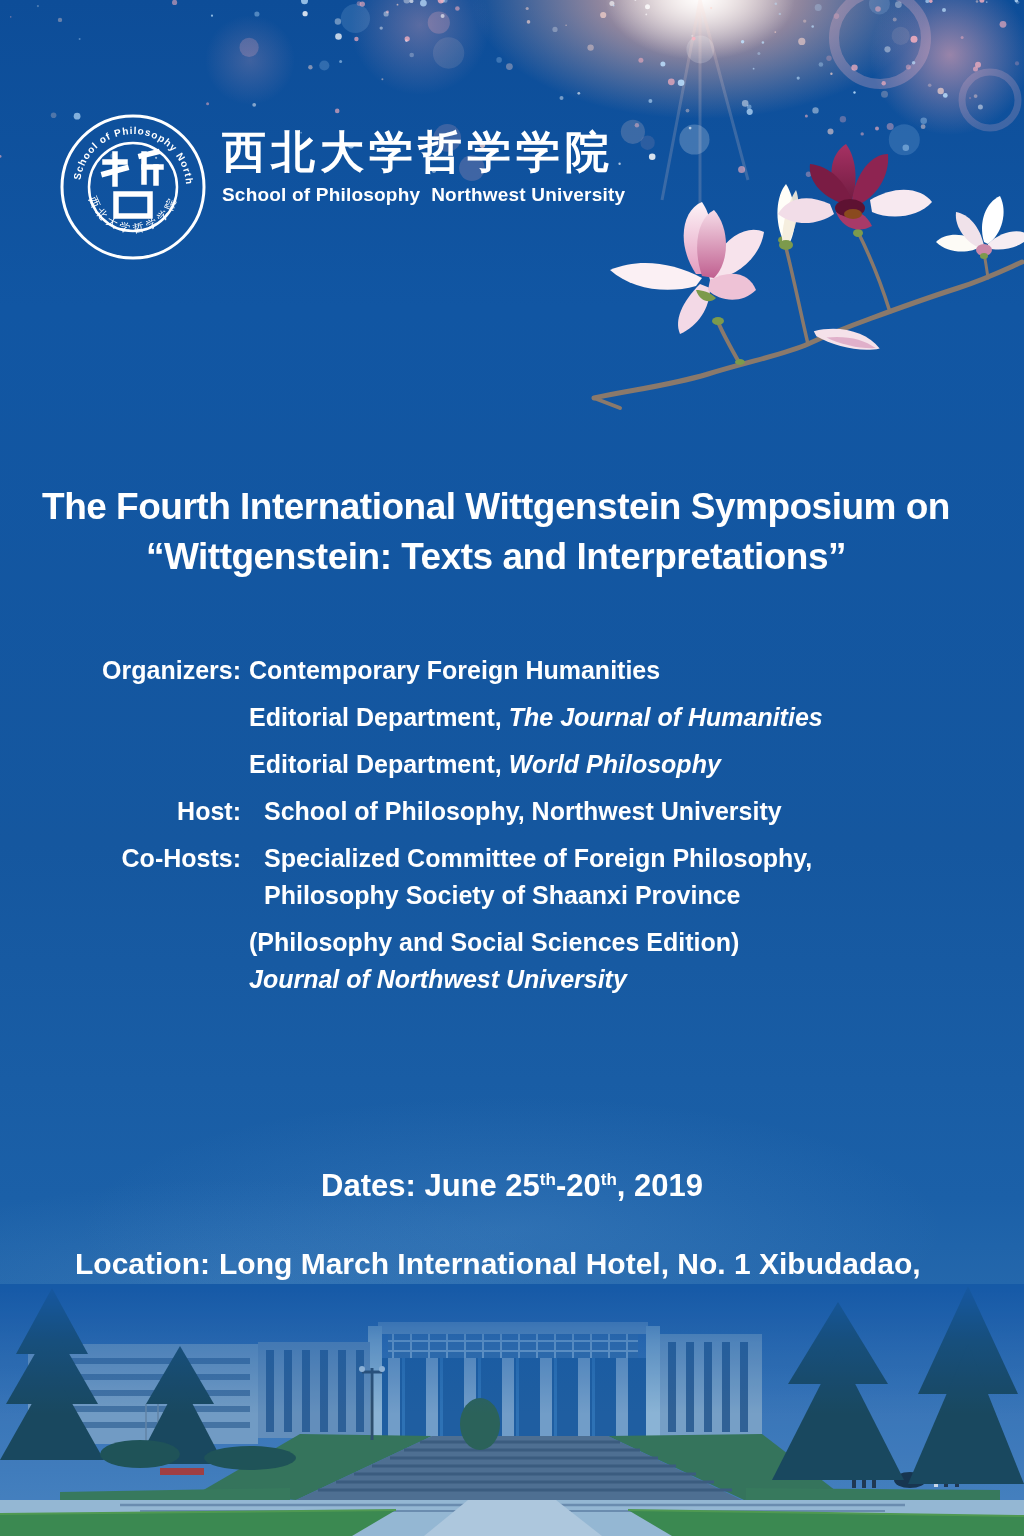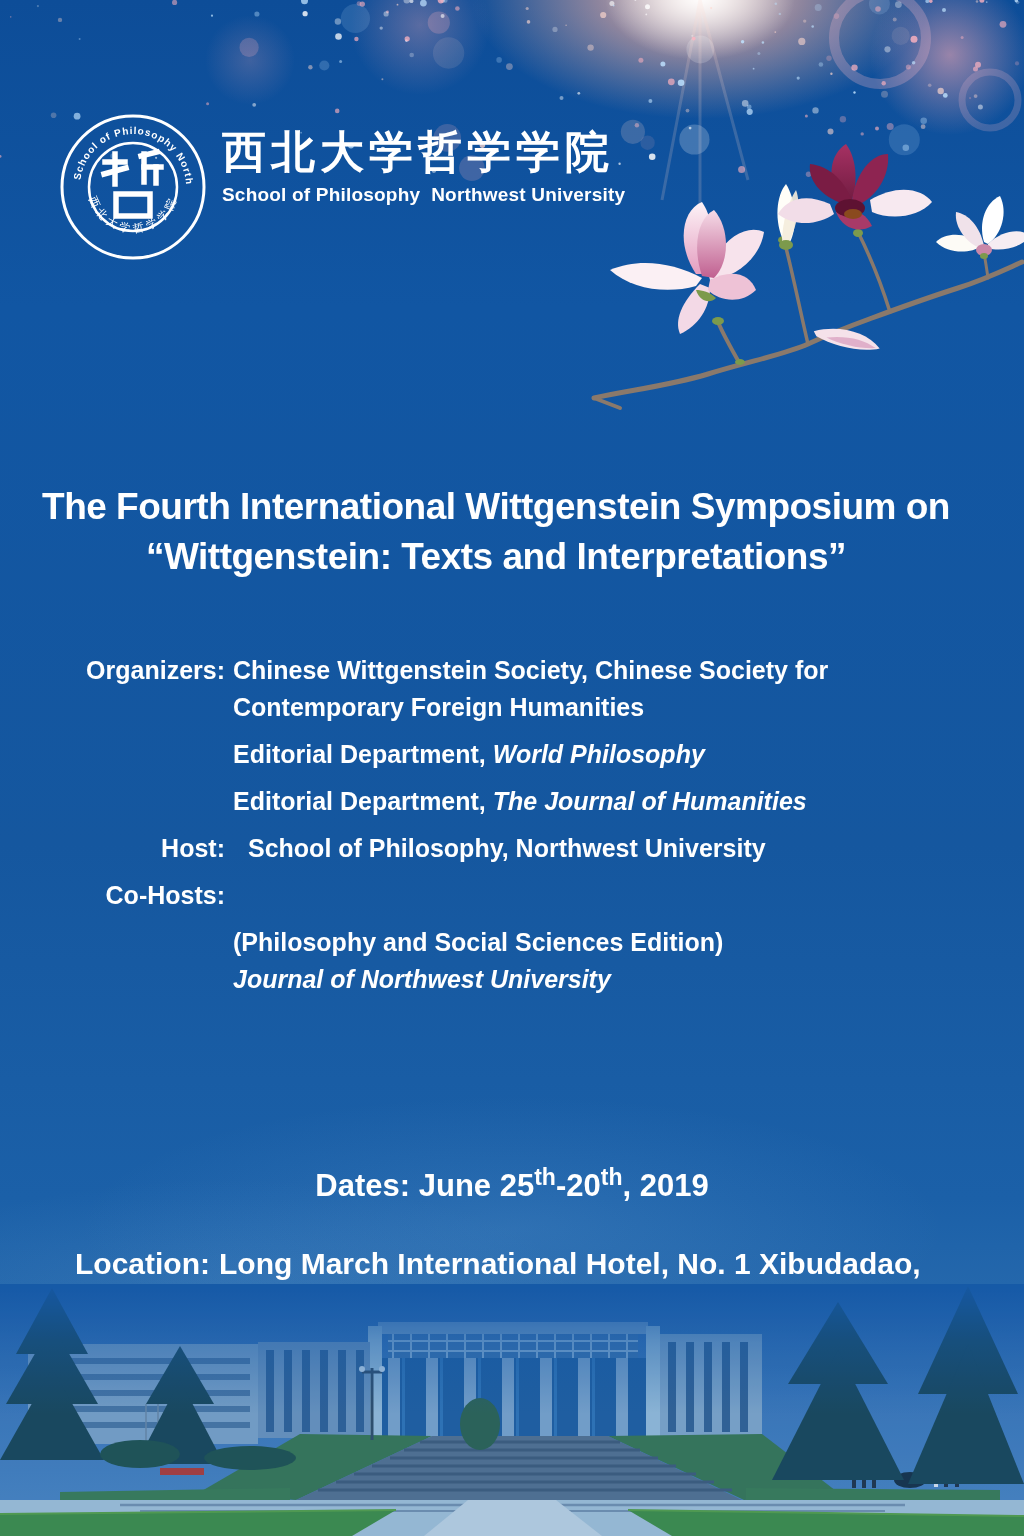--- a/index.html
+++ b/index.html
@@ -16,28 +16,28 @@
   }
   .fx{position:absolute;top:0;left:0;width:1024px;height:215px;}
   .logo{position:absolute;top:112px;left:58px;display:flex;align-items:flex-start;}
   .seal{width:150px;height:150px;}
   .logo-text{margin-left:14px;padding-top:16px;}
   .cn{font-size:44px;font-weight:bold;letter-spacing:5px;line-height:1.1;white-space:nowrap;}
   .en{font-size:19px;font-weight:bold;margin-top:8px;white-space:pre;letter-spacing:.2px;}
   .flowers{position:absolute;top:140px;left:590px;width:434px;height:272px;}
   .title{position:absolute;top:482px;left:0;width:992px;margin:0;text-align:center;
     font-size:37px;line-height:50px;font-weight:bold;letter-spacing:-.5px;}
-  .info{position:absolute;top:652px;left:0;width:1004px;}
+  .info{position:absolute;top:652px;left:16px;width:1004px;}
   .irow{display:grid;grid-template-columns:225px 1fr;column-gap:8px;
     font-size:25px;line-height:37px;font-weight:bold;margin-bottom:10px;}
   .irow .lbl{text-align:right;}
   .mt6{gap:23px;}
   .dates{position:absolute;top:1168px;left:0;width:1024px;text-align:center;
     font-size:31px;font-weight:bold;}
-  .dates sup{font-size:23px;vertical-align:super;line-height:0;}
+  .dates sup{font-size:17px;vertical-align:super;line-height:0;}
   .location{position:absolute;top:1243px;left:0;width:1004px;display:grid;
     grid-template-columns:210px 1fr;column-gap:9px;font-size:30px;line-height:41px;font-weight:bold;}
   .location .lbl{text-align:right;}
   .photo{position:absolute;bottom:0;left:0;width:1024px;height:252px;}
   i{font-style:italic;}
 </style>
 </head>
 <body>
 
 <div class="poster">
@@ -323,38 +323,41 @@
 
   <h1 class="title">
     <span>The Fourth International Wittgenstein Symposium on</span><br>
     <span>“Wittgenstein: Texts and Interpretations”</span>
   </h1>
 
   <div class="info">
     <div class="irow">
       <div class="lbl">Organizers:</div>
       <div>
-        <div>Chinese Wittgenstein Society, Chinese Society for</div>
         <div>Contemporary Foreign Humanities</div>
       </div>
+    </div>
+    <div class="irow">
+      <div class="lbl"></div>
+      <div><span>Editorial Department, </span><i>The Journal of Humanities</i></div>
     </div>
     <div class="irow">
       <div class="lbl"></div>
       <div><span>Editorial Department, </span><i>World Philosophy</i></div>
     </div>
-    <div class="irow">
-      <div class="lbl"></div>
-      <div><span>Editorial Department, </span><i>The Journal of Humanities</i></div>
-    </div>
     <div class="irow mt6">
       <div class="lbl">Host:</div>
       <div>School of Philosophy, Northwest University</div>
     </div>
     <div class="irow mt6">
       <div class="lbl">Co-Hosts:</div>
+      <div>
+        <div>Specialized Committee of Foreign Philosophy,</div>
+        <div>Philosophy Society of Shaanxi Province</div>
+      </div>
     </div>
     <div class="irow">
       <div class="lbl"></div>
       <div>
         <div>(Philosophy and Social Sciences Edition)</div>
         <div><i>Journal of Northwest University</i></div>
       </div>
     </div>
   </div>
 

